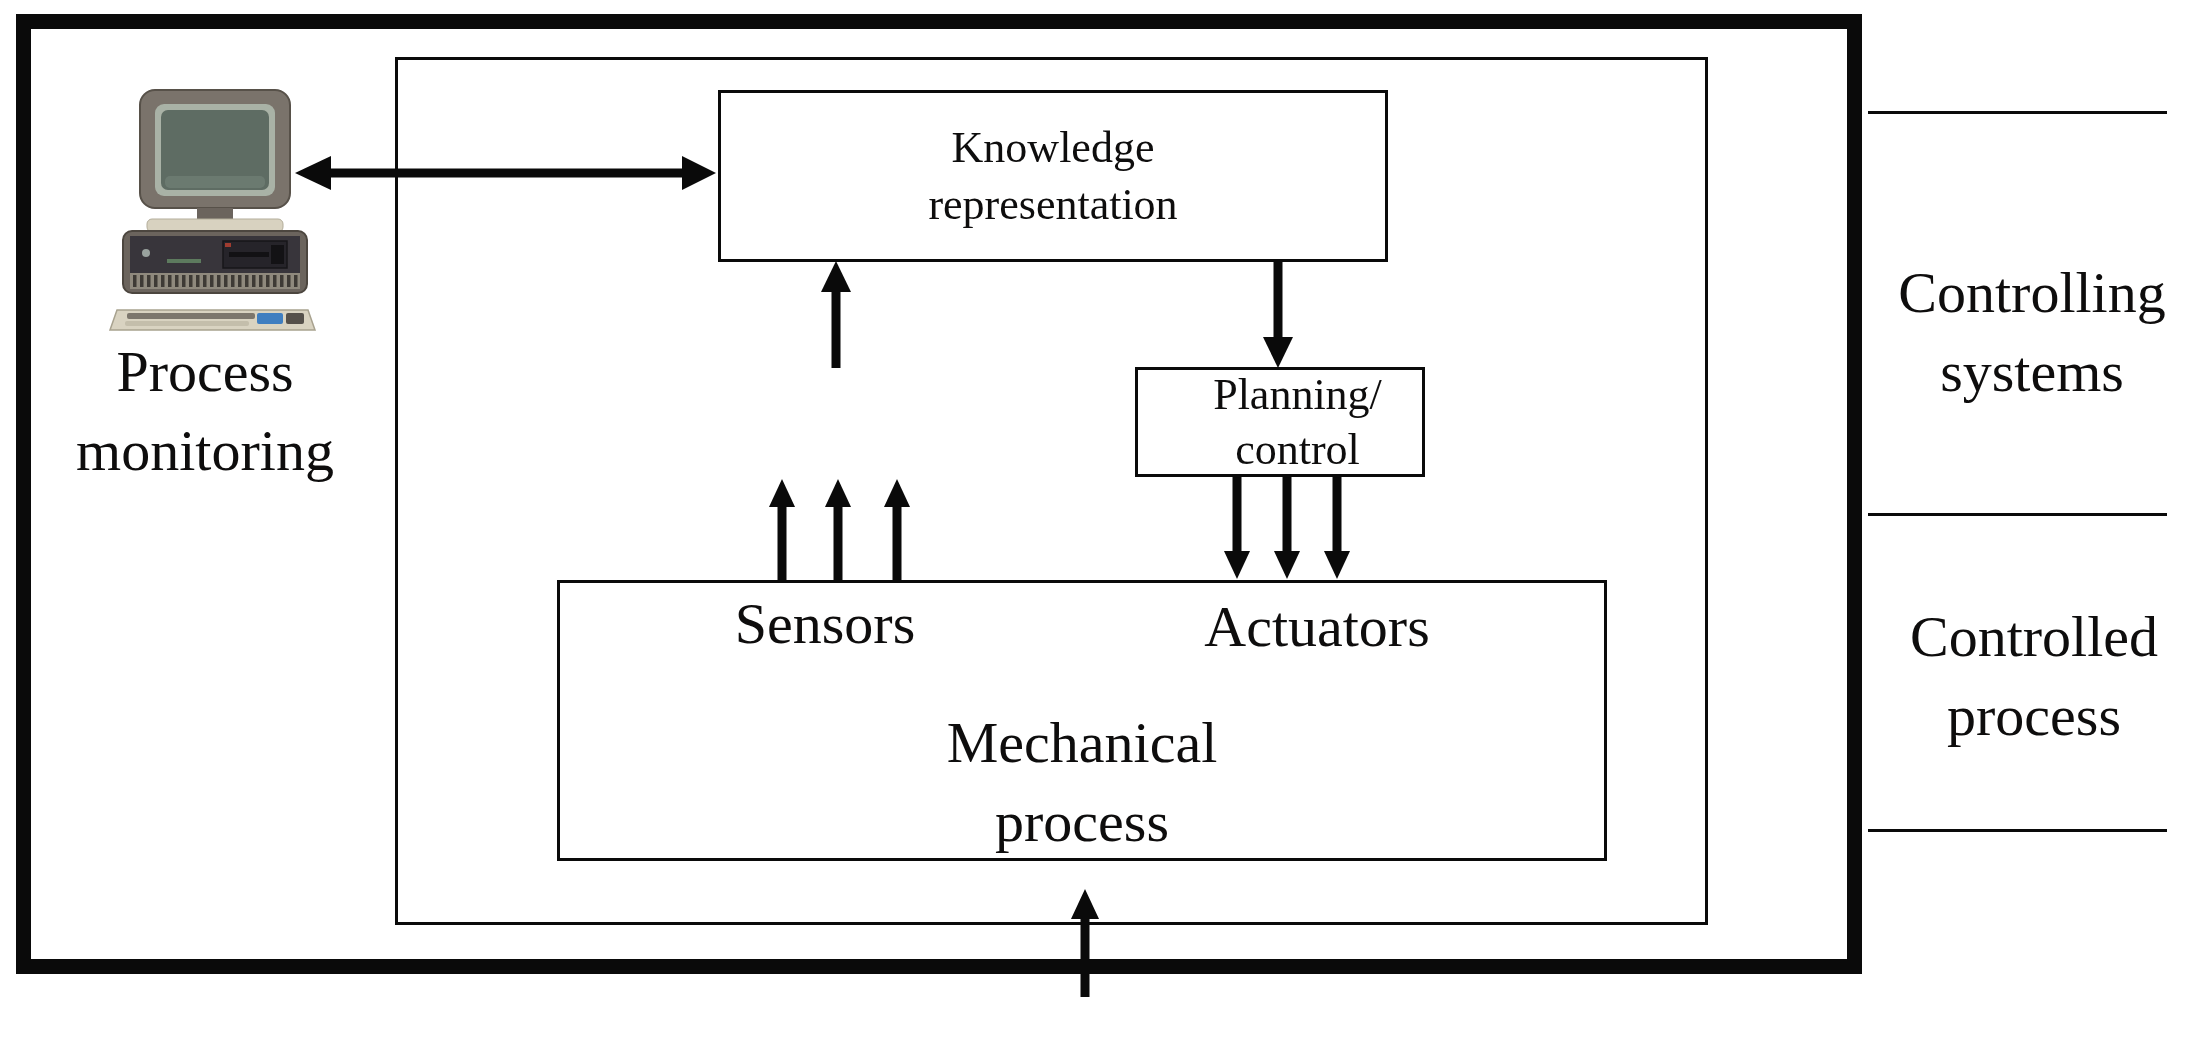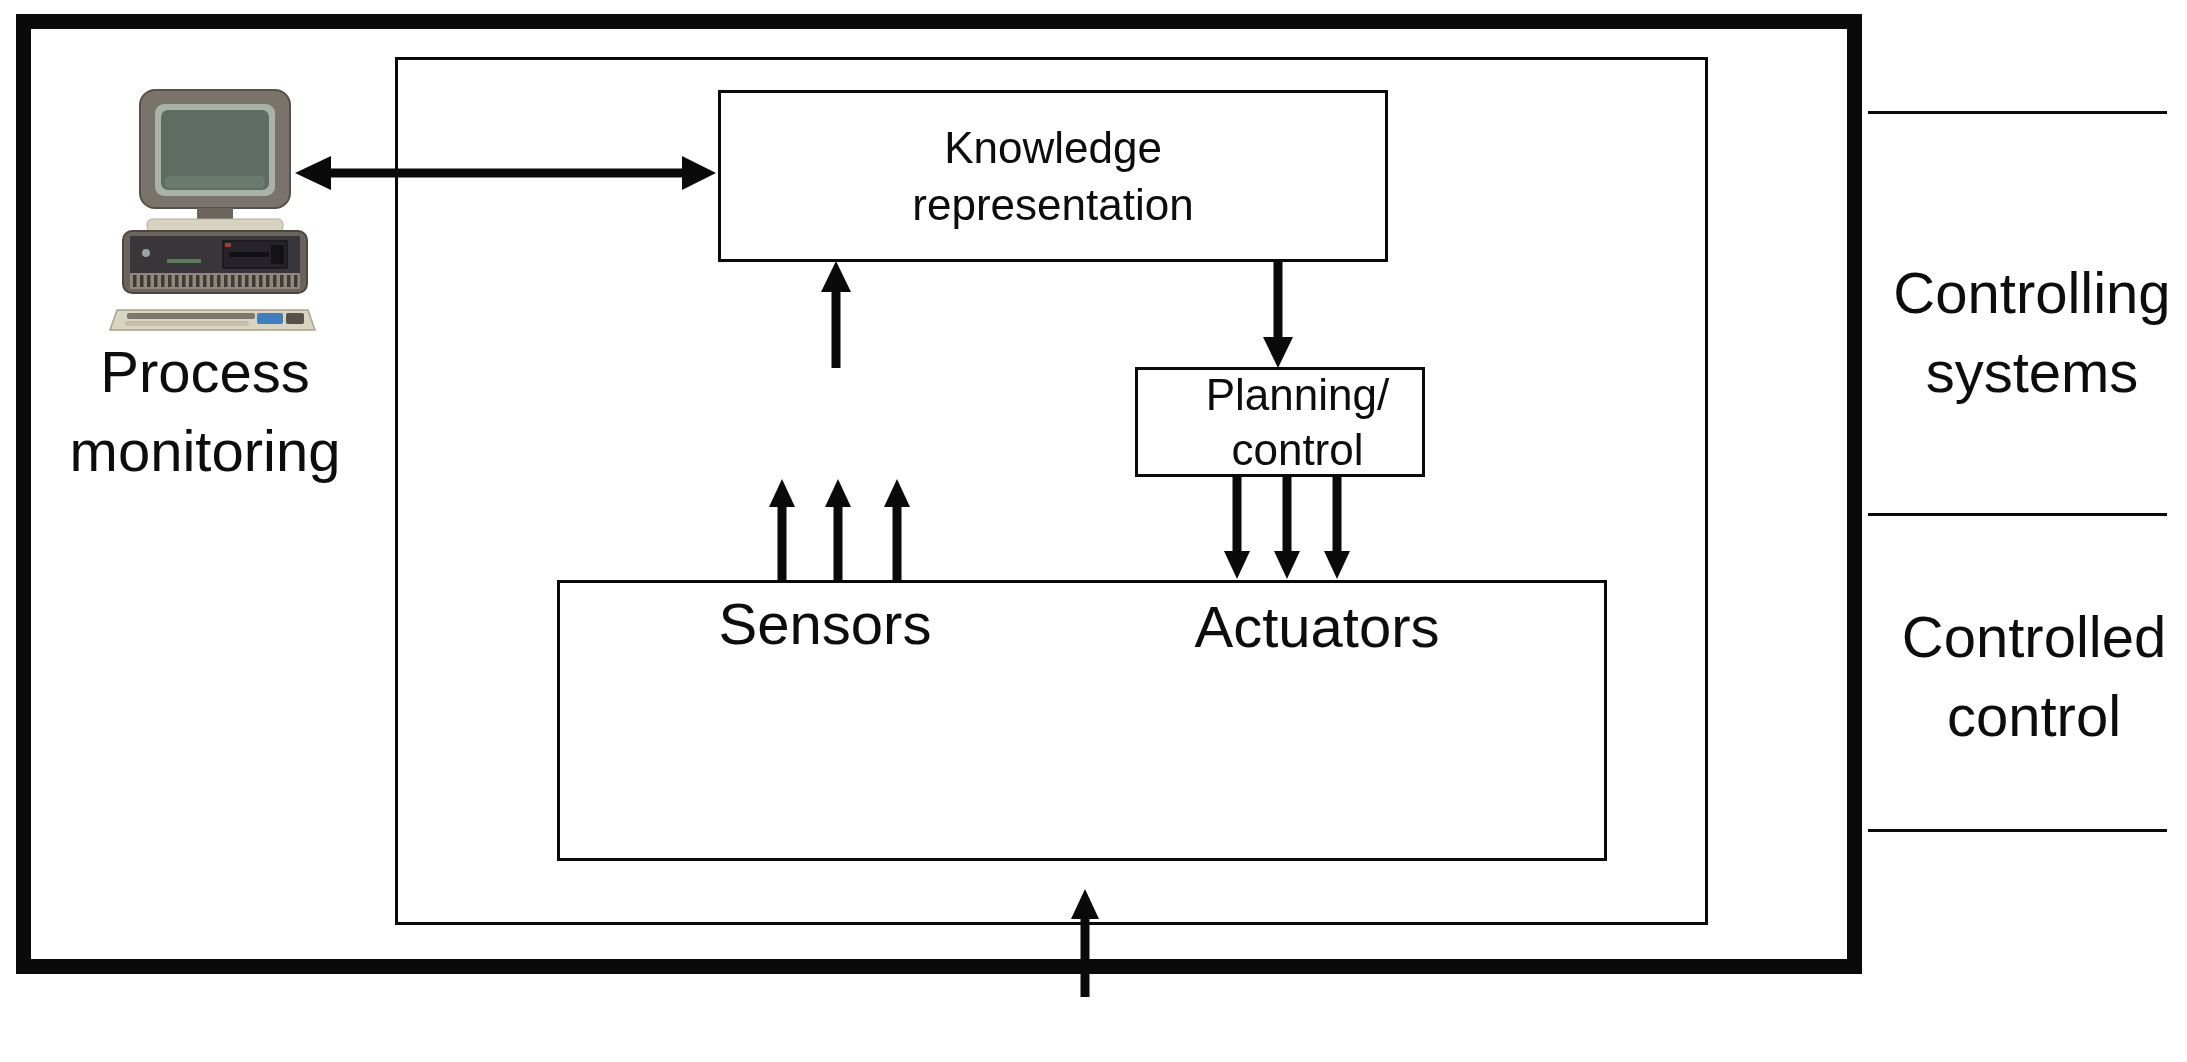--- a/index.html
+++ b/index.html
@@ -1,18 +1,18 @@
 <!DOCTYPE html>
 <html><head>
 <meta charset="utf-8">
 <style>
   html,body{margin:0;padding:0;background:#ffffff;}
   .canvas{
     position:relative; width:2187px; height:1005px; background:#ffffff;
-    font-family:Liberation Sans, sans-serif; color:#0e0d0d; overflow:hidden;
+    font-family:Liberation Serif, serif; color:#0e0d0d; overflow:hidden;
   }
   .outer-box{
     position:absolute; left:16px; top:14px; width:1846px; height:960px;
     border:15px solid #0a0a0a; box-sizing:border-box; background:transparent;
   }
   .inner-box{
     position:absolute; left:395px; top:57px; width:1313px; height:868px;
     border:3px solid #0a0a0a; box-sizing:border-box;
   }
   .node{
@@ -58,20 +58,22 @@
 
 
   <div class="node planning-box">
     <span class="node-label">Planning/
 control</span>
   </div>
 
   <div class="node mechanical-box"></div>
   <div class="floating-label lbl-sensors">Sensors</div>
   <div class="floating-label lbl-actuators">Actuators</div>
+  <div class="floating-label lbl-mechanical">Mechanical
+process</div>
 
   <svg class="computer-icon" width="215" height="255" viewBox="0 0 215 255">
 
     <rect x="35" y="10" width="150" height="118" rx="15" stroke="#575149" stroke-width="2" fill="#7a736b"></rect>
     <rect x="50" y="24" width="120" height="92" rx="9" fill="#a9b2a6"></rect>
     <rect x="56" y="30" width="108" height="80" rx="7" fill="#5e6c63"></rect>
     <rect x="60" y="96" width="100" height="12" rx="5" fill="#75837a" opacity="0.6"></rect>
 
     <rect x="92" y="128" width="36" height="11" fill="#6b645d"></rect>
     <rect x="42" y="139" width="136" height="13" rx="5" stroke="#b3ad9a" stroke-width="1" fill="#d8d2c0"></rect>
@@ -167,15 +169,15 @@
 
   <div class="floating-label lbl-word">Word</div>
 
   <div class="hline hline-top"></div>
   <div class="hline hline-mid"></div>
   <div class="hline hline-bottom"></div>
 
   <div class="floating-label lbl-controlling">Controlling
 systems</div>
   <div class="floating-label lbl-controlled">Controlled
-control</div>
+process</div>
 
 </div>
 
 </body></html>

